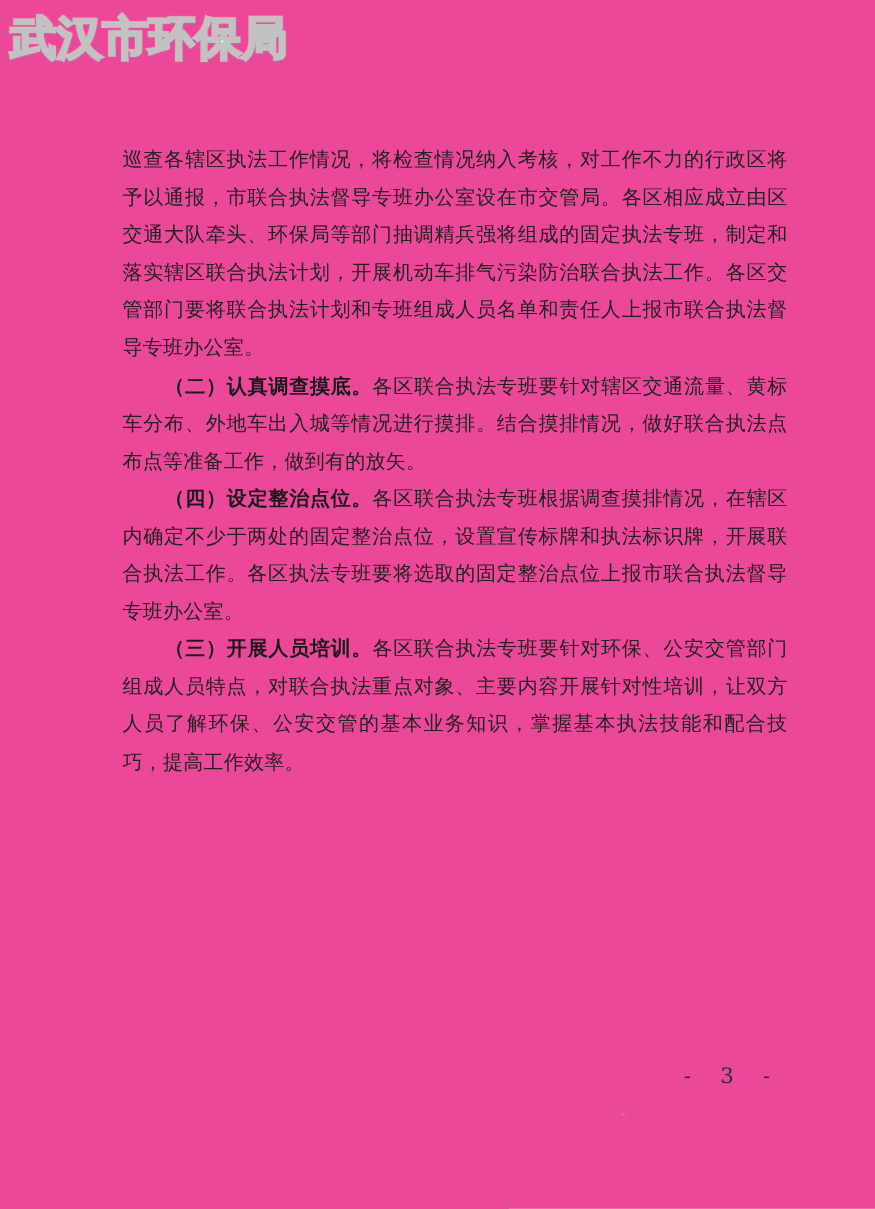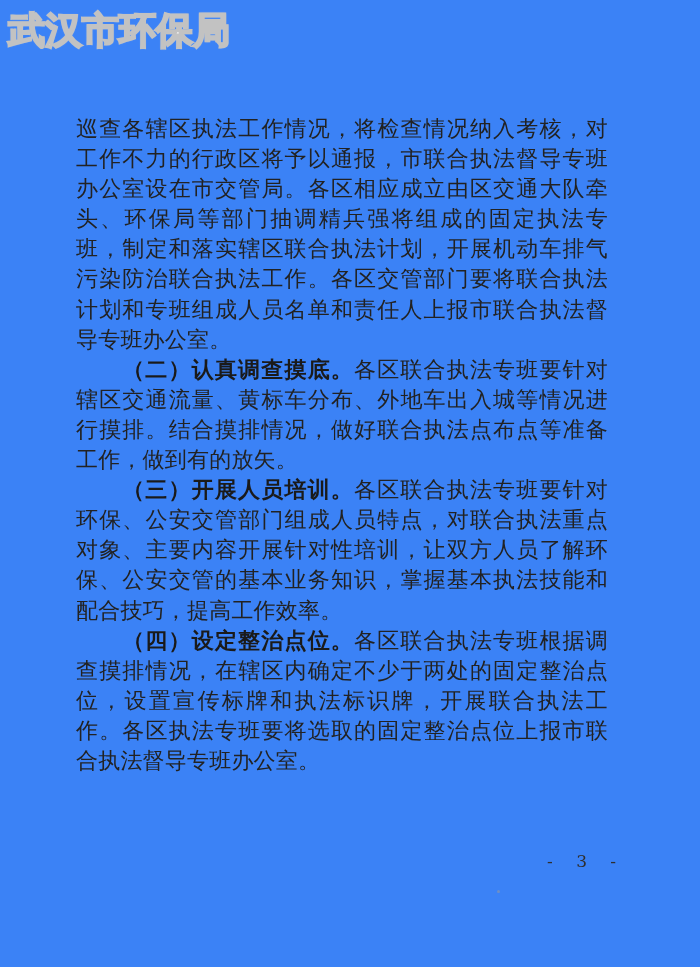--- a/index.html
+++ b/index.html
@@ -7,46 +7,46 @@
   body {
     width: 700px;
     height: 967px;
     background: #ffffff;
     font-family: "Liberation Serif", "DejaVu Serif", serif;
   }
   .page {
     position: relative;
     width: 700px;
     height: 967px;
-    background: #3b82f6;
+    background: #ec4899;
     overflow: hidden;
   }
   
   .watermark {
     position: absolute;
     left: 8px;
     top: 6px;
     font-family: "DejaVu Sans", "Liberation Sans", sans-serif;
     font-size: 37px;
     font-weight: 800;
     letter-spacing: 0px;
     color: #fdfdfd;
     -webkit-text-stroke: 2px #c2c2c2;
     text-shadow: 0 0 1px #cfcfcf, 0 0 2px #d6d6d6;
     white-space: nowrap;
     user-select: none;
   }
   
   .doc-body {
     position: absolute;
-    left: 76px;
+    left: 98px;
     top: 114px;
     width: 532px;
     color: #222222;
-    font-size: 22px;
+    font-size: 16px;
     line-height: 30.1px;
     text-align: justify;
     text-align-last: left;
     letter-spacing: 0.2px;
   }
   .para {
     margin: 0;
     padding: 0;
     text-indent: 2.1em;
   }
@@ -85,23 +85,23 @@
 <div class="page">
 
   <div class="watermark">武汉市环保局</div>
 
   <div class="doc-body">
 
     <p class="para continuation"><span class="body-text">巡查各辖区执法工作情况，将检查情况纳入考核，对工作不力的行政区将予以通报，市联合执法督导专班办公室设在市交管局。各区相应成立由区交通大队牵头、环保局等部门抽调精兵强将组成的固定执法专班，制定和落实辖区联合执法计划，开展机动车排气污染防治联合执法工作。各区交管部门要将联合执法计划和专班组成人员名单和责任人上报市联合执法督导专班办公室。</span></p>
 
     <p class="para"><span class="lead">（二）认真调查摸底。</span><span class="body-text">各区联合执法专班要针对辖区交通流量、黄标车分布、外地车出入城等情况进行摸排。结合摸排情况，做好联合执法点布点等准备工作，做到有的放矢。</span></p>
 
+    <p class="para"><span class="lead">（四）设定整治点位。</span><span class="body-text">各区联合执法专班根据调查摸排情况，在辖区内确定不少于两处的固定整治点位，设置宣传标牌和执法标识牌，开展联合执法工作。各区执法专班要将选取的固定整治点位上报市联合执法督导专班办公室。</span></p>
+
     <p class="para"><span class="lead">（三）开展人员培训。</span><span class="body-text">各区联合执法专班要针对环保、公安交管部门组成人员特点，对联合执法重点对象、主要内容开展针对性培训，让双方人员了解环保、公安交管的基本业务知识，掌握基本执法技能和配合技巧，提高工作效率。</span></p>
-
-    <p class="para"><span class="lead">（四）设定整治点位。</span><span class="body-text">各区联合执法专班根据调查摸排情况，在辖区内确定不少于两处的固定整治点位，设置宣传标牌和执法标识牌，开展联合执法工作。各区执法专班要将选取的固定整治点位上报市联合执法督导专班办公室。</span></p>
 
 
   </div>
 
   <div class="page-number">- 3 -</div>
 
   <div class="speck"></div>
 
 </div>
 

